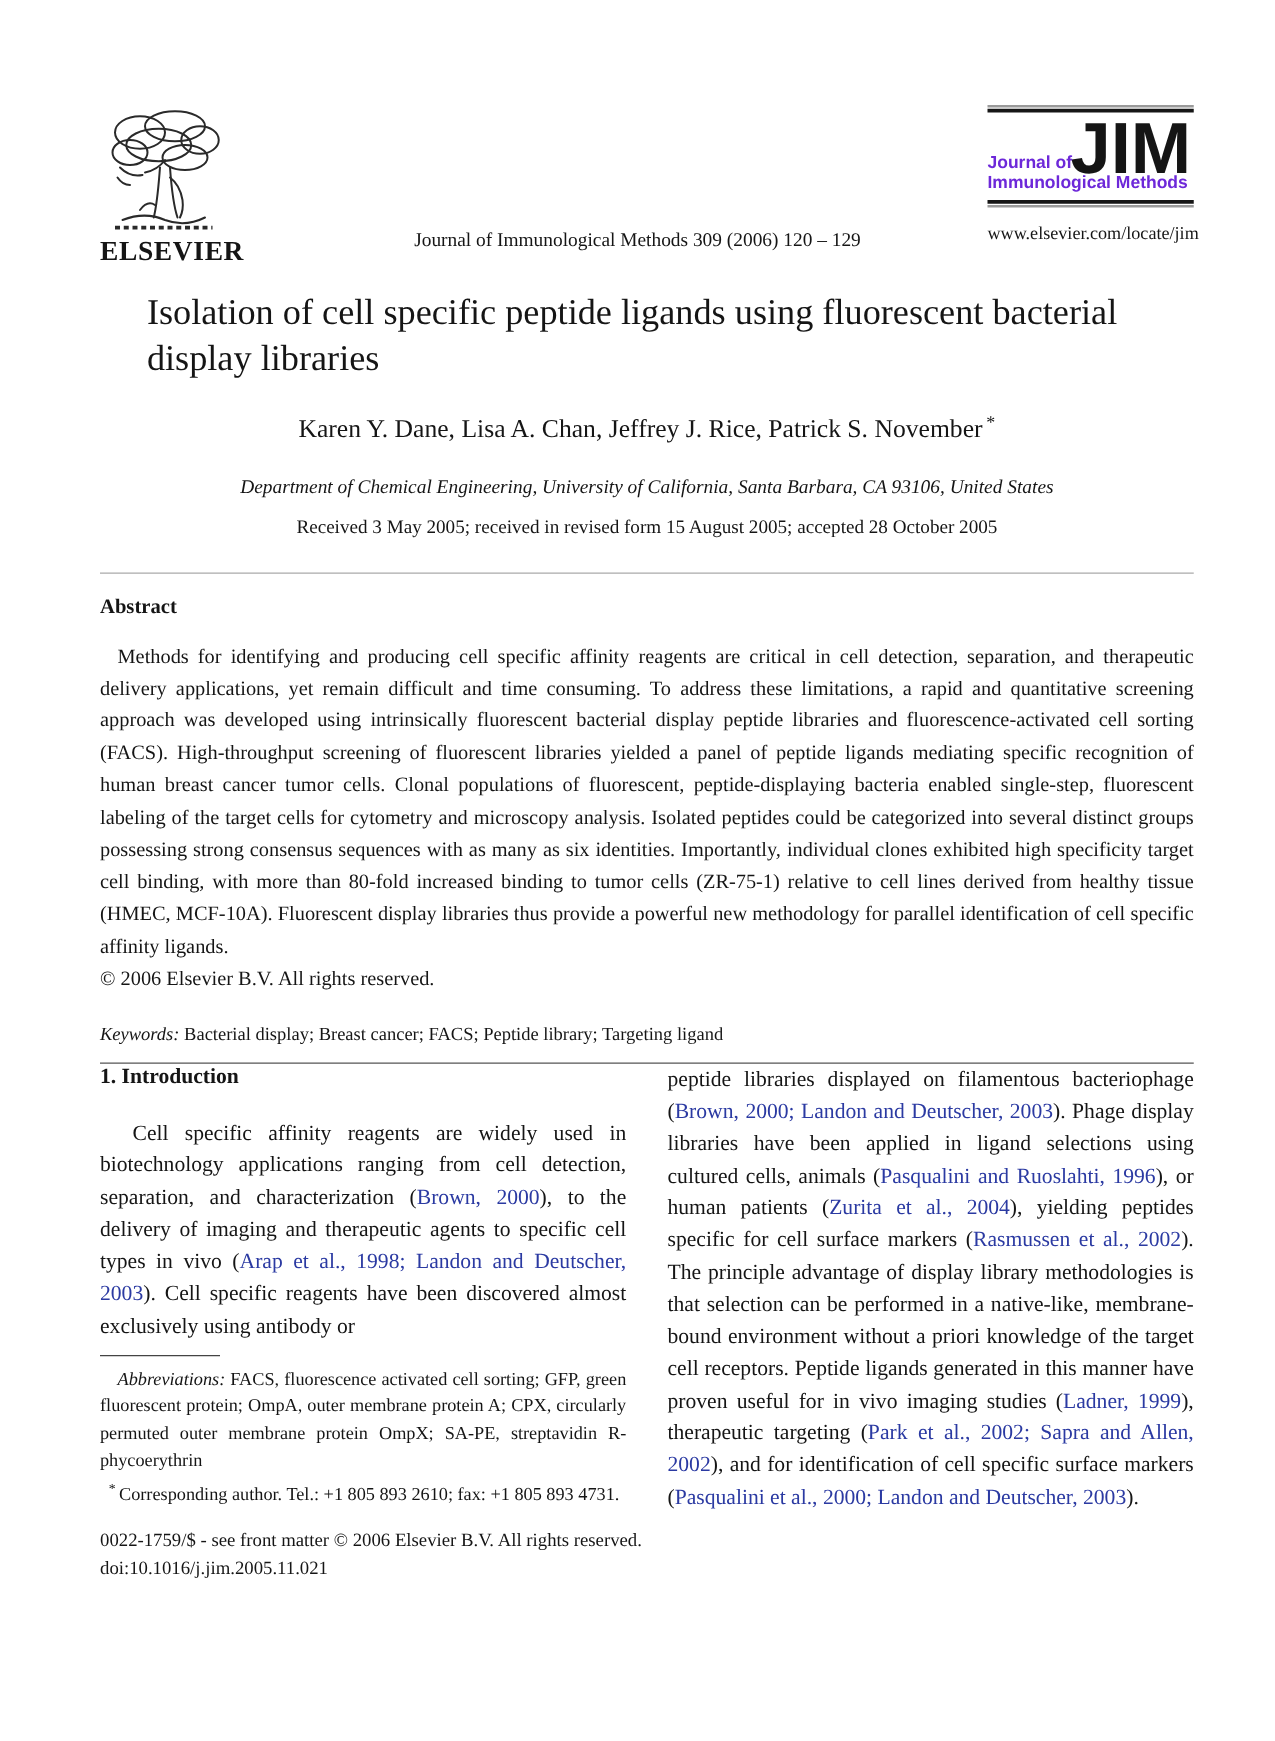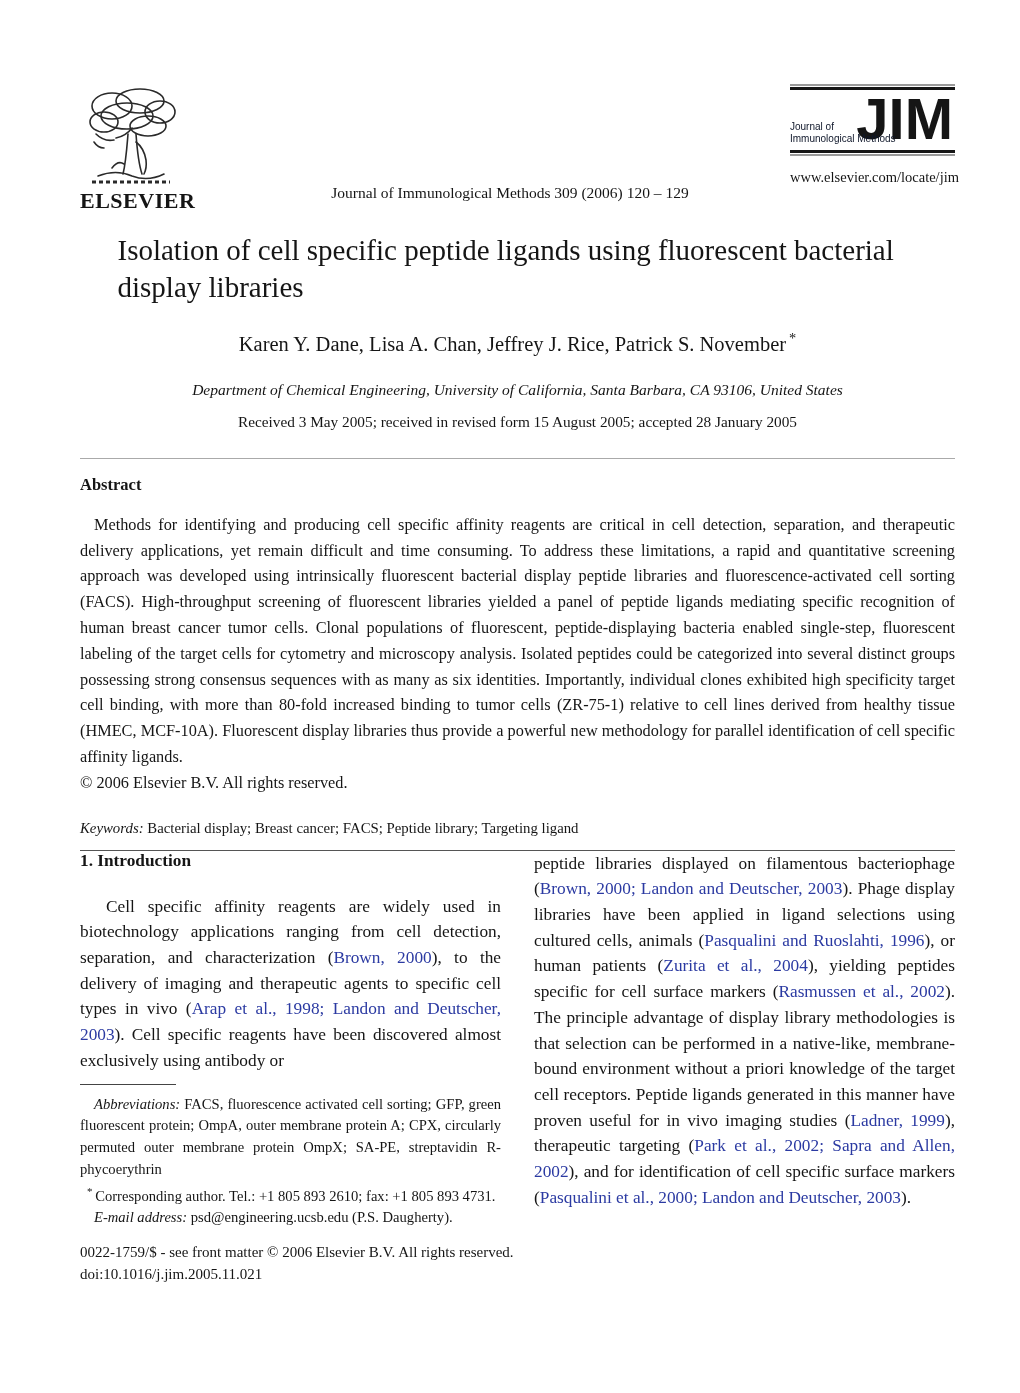--- a/index.html
+++ b/index.html
@@ -26,21 +26,21 @@
   }
   .center-col { flex: 1 1 auto; align-self: stretch; display: flex; align-items: flex-end; justify-content: center; padding-bottom: 12px; }
   .journal-line { font-size: 15.5px; white-space: nowrap; }
   .jim-col { width: 165px; flex: 0 0 165px; font-family: "Liberation Sans", sans-serif; }
   .jim-rule-top { border-top: 2px solid #9a9a9a; border-bottom: 3px solid #161616; height: 6px; }
   .jim-rule-bottom { border-top: 3px solid #161616; border-bottom: 2px solid #9a9a9a; height: 6px; margin-top: 6px; }
   .jim-acronym {
     text-align: right; font-weight: bold; font-size: 58px; line-height: 0.92;
     letter-spacing: 0px; margin-top: 2px; padding-right: 2px;
   }
-  .jim-name { margin-top: -24px; font-weight: 400; font-size: 10px; line-height: 1.15; color: #0f172a; }
+  .jim-name { margin-top: -24px; font-weight: 700; font-size: 14px; line-height: 1.15; color: #6d28d9; }
   .jim-website { font-family: "Liberation Serif", serif; font-size: 14.5px; text-align: right; margin-top: 13px; white-space: nowrap; }
 
   
   .article-type { text-align: center; font-size: 19.5px; margin-top: 30px; }
   .article-title {
     text-align: left; font-size: 29px; font-weight: normal; line-height: 37px;
     max-width: 800px; margin: 18px auto 0 auto;
   }
   .authors-line { text-align: center; font-size: 20.5px; margin-top: 24px; }
   .authors-line .sup { vertical-align: super; font-size: 70%; padding-left: 3px; }
@@ -124,40 +124,39 @@
           <div>Immunological Methods</div>
         </div>
         <div class="jim-rule-bottom"></div>
         <div class="jim-website">www.elsevier.com/locate/jim</div>
       </div>
     </div>
 
     <h1 class="article-title">Isolation of cell specific peptide ligands using fluorescent bacterial display libraries</h1>
     <div class="authors-line"><span>Karen Y. Dane, Lisa A. Chan, Jeffrey J. Rice, Patrick S. November</span><span class="sup">*</span></div>
     <div class="affiliation">Department of Chemical Engineering, University of California, Santa Barbara, CA 93106, United States</div>
-    <div class="received-line">Received 3 May 2005; received in revised form 15 August 2005; accepted 28 January 2005</div>
+    <div class="received-line">Received 3 May 2005; received in revised form 15 August 2005; accepted 28 October 2005</div>
 
     <div class="rule-light"></div>
 
     <div class="abstract-heading">Abstract</div>
     <p class="abstract-body">Methods for identifying and producing cell specific affinity reagents are critical in cell detection, separation, and therapeutic delivery applications, yet remain difficult and time consuming. To address these limitations, a rapid and quantitative screening approach was developed using intrinsically fluorescent bacterial display peptide libraries and fluorescence-activated cell sorting (FACS). High-throughput screening of fluorescent libraries yielded a panel of peptide ligands mediating specific recognition of human breast cancer tumor cells. Clonal populations of fluorescent, peptide-displaying bacteria enabled single-step, fluorescent labeling of the target cells for cytometry and microscopy analysis. Isolated peptides could be categorized into several distinct groups possessing strong consensus sequences with as many as six identities. Importantly, individual clones exhibited high specificity target cell binding, with more than 80-fold increased binding to tumor cells (ZR-75-1) relative to cell lines derived from healthy tissue (HMEC, MCF-10A). Fluorescent display libraries thus provide a powerful new methodology for parallel identification of cell specific affinity ligands.</p>
     <p class="abstract-copyright">© 2006 Elsevier B.V. All rights reserved.</p>
     <div class="keywords-line"><span class="it">Keywords: </span><span>Bacterial display; Breast cancer; FACS; Peptide library; Targeting ligand</span></div>
 
     <div class="rule-dark"></div>
 
     <div class="columns">
       <div class="col">
         <h2 class="section-heading">1. Introduction</h2>
         <p class="body-text indent"><span>Cell specific affinity reagents are widely used in biotechnology applications ranging from cell detection, separation, and characterization (</span><span class="cite">Brown, 2000</span><span>), to the delivery of imaging and therapeutic agents to specific cell types in vivo (</span><span class="cite">Arap et al., 1998; Landon and Deutscher, 2003</span><span>). Cell specific reagents have been discovered almost exclusively using antibody or</span></p>
         <div class="footnote-block">
           <div class="footnote-rule"></div>
           <p class="footnote fn-indent"><span class="it">Abbreviations: </span><span>FACS, fluorescence activated cell sorting; GFP, green fluorescent protein; OmpA, outer membrane protein A; CPX, circularly permuted outer membrane protein OmpX; SA-PE, streptavidin R-phycoerythrin</span></p>
           <p class="footnote fn-small-indent"><span class="sup">* </span><span>Corresponding author. Tel.: +1 805 893 2610; fax: +1 805 893 4731.</span></p>
-          <p class="footnote fn-indent"><span class="it">E-mail address: </span><span>psd@engineering.ucsb.edu (P.S. Daugherty).</span></p>
         </div>
       </div>
       <div class="col">
         <p class="body-text"><span>peptide libraries displayed on filamentous bacteriophage (</span><span class="cite">Brown, 2000; Landon and Deutscher, 2003</span><span>). Phage display libraries have been applied in ligand selections using cultured cells, animals (</span><span class="cite">Pasqualini and Ruoslahti, 1996</span><span>), or human patients (</span><span class="cite">Zurita et al., 2004</span><span>), yielding peptides specific for cell surface markers (</span><span class="cite">Rasmussen et al., 2002</span><span>). The principle advantage of display library methodologies is that selection can be performed in a native-like, membrane-bound environment without a priori knowledge of the target cell receptors. Peptide ligands generated in this manner have proven useful for in vivo imaging studies (</span><span class="cite">Ladner, 1999</span><span>), therapeutic targeting (</span><span class="cite">Park et al., 2002; Sapra and Allen, 2002</span><span>), and for identification of cell specific surface markers (</span><span class="cite">Pasqualini et al., 2000; Landon and Deutscher, 2003</span><span>).</span></p>
       </div>
     </div>
 
     <div class="page-footer">
       <div>0022-1759/$ - see front matter © 2006 Elsevier B.V. All rights reserved.</div>
       <div>doi:10.1016/j.jim.2005.11.021</div>

